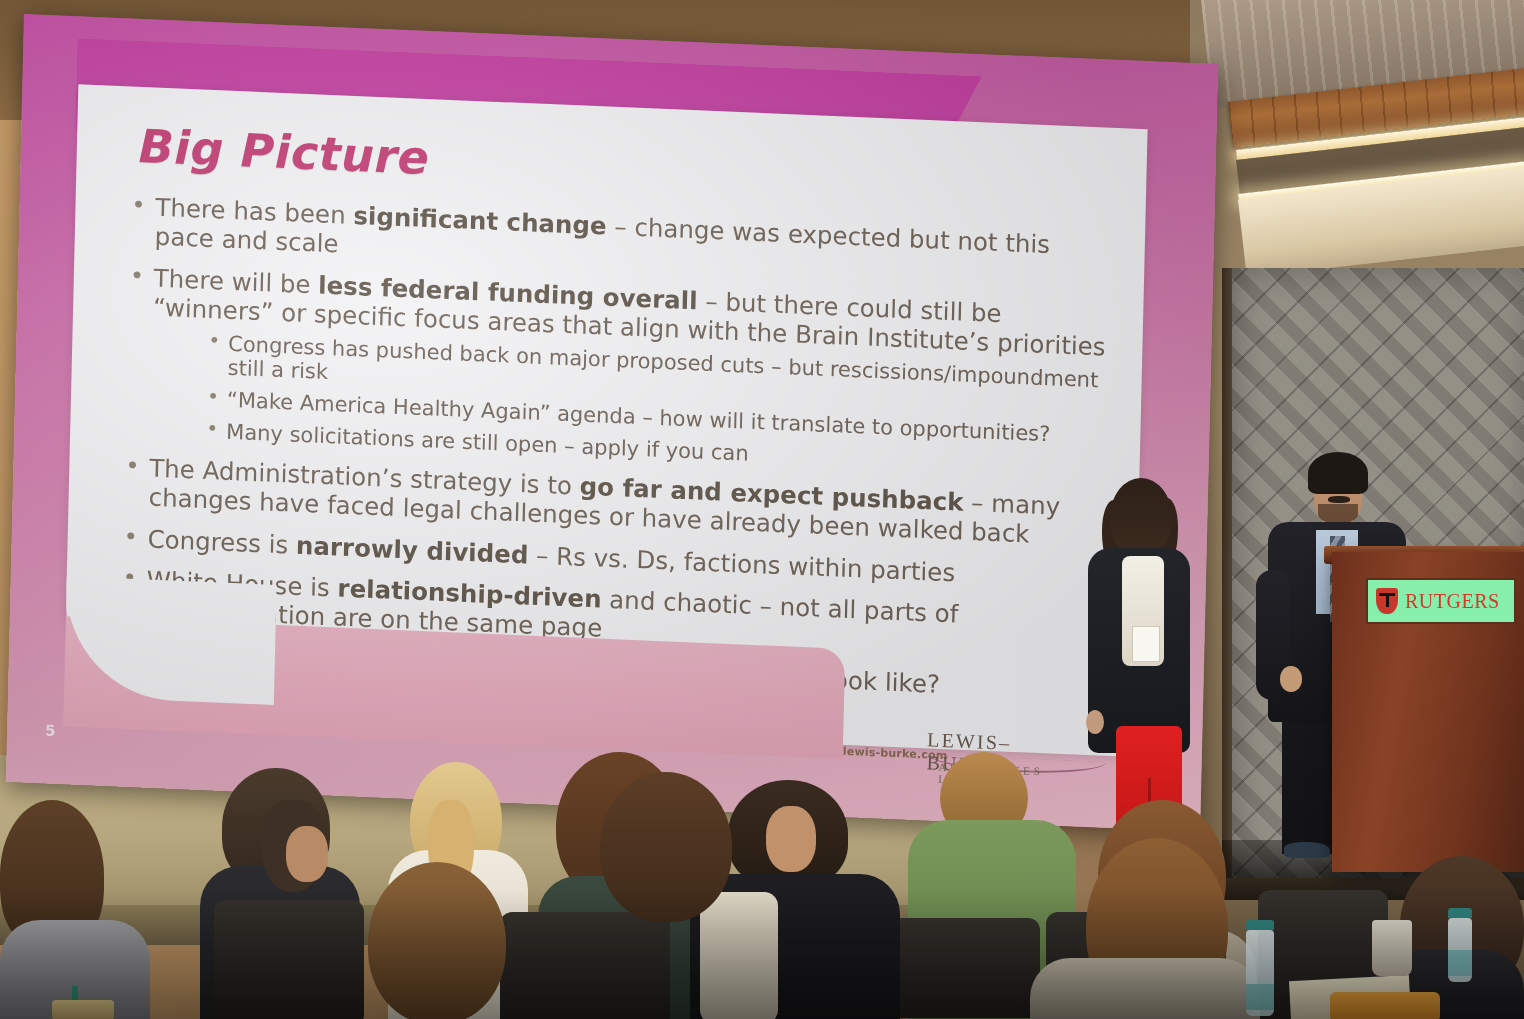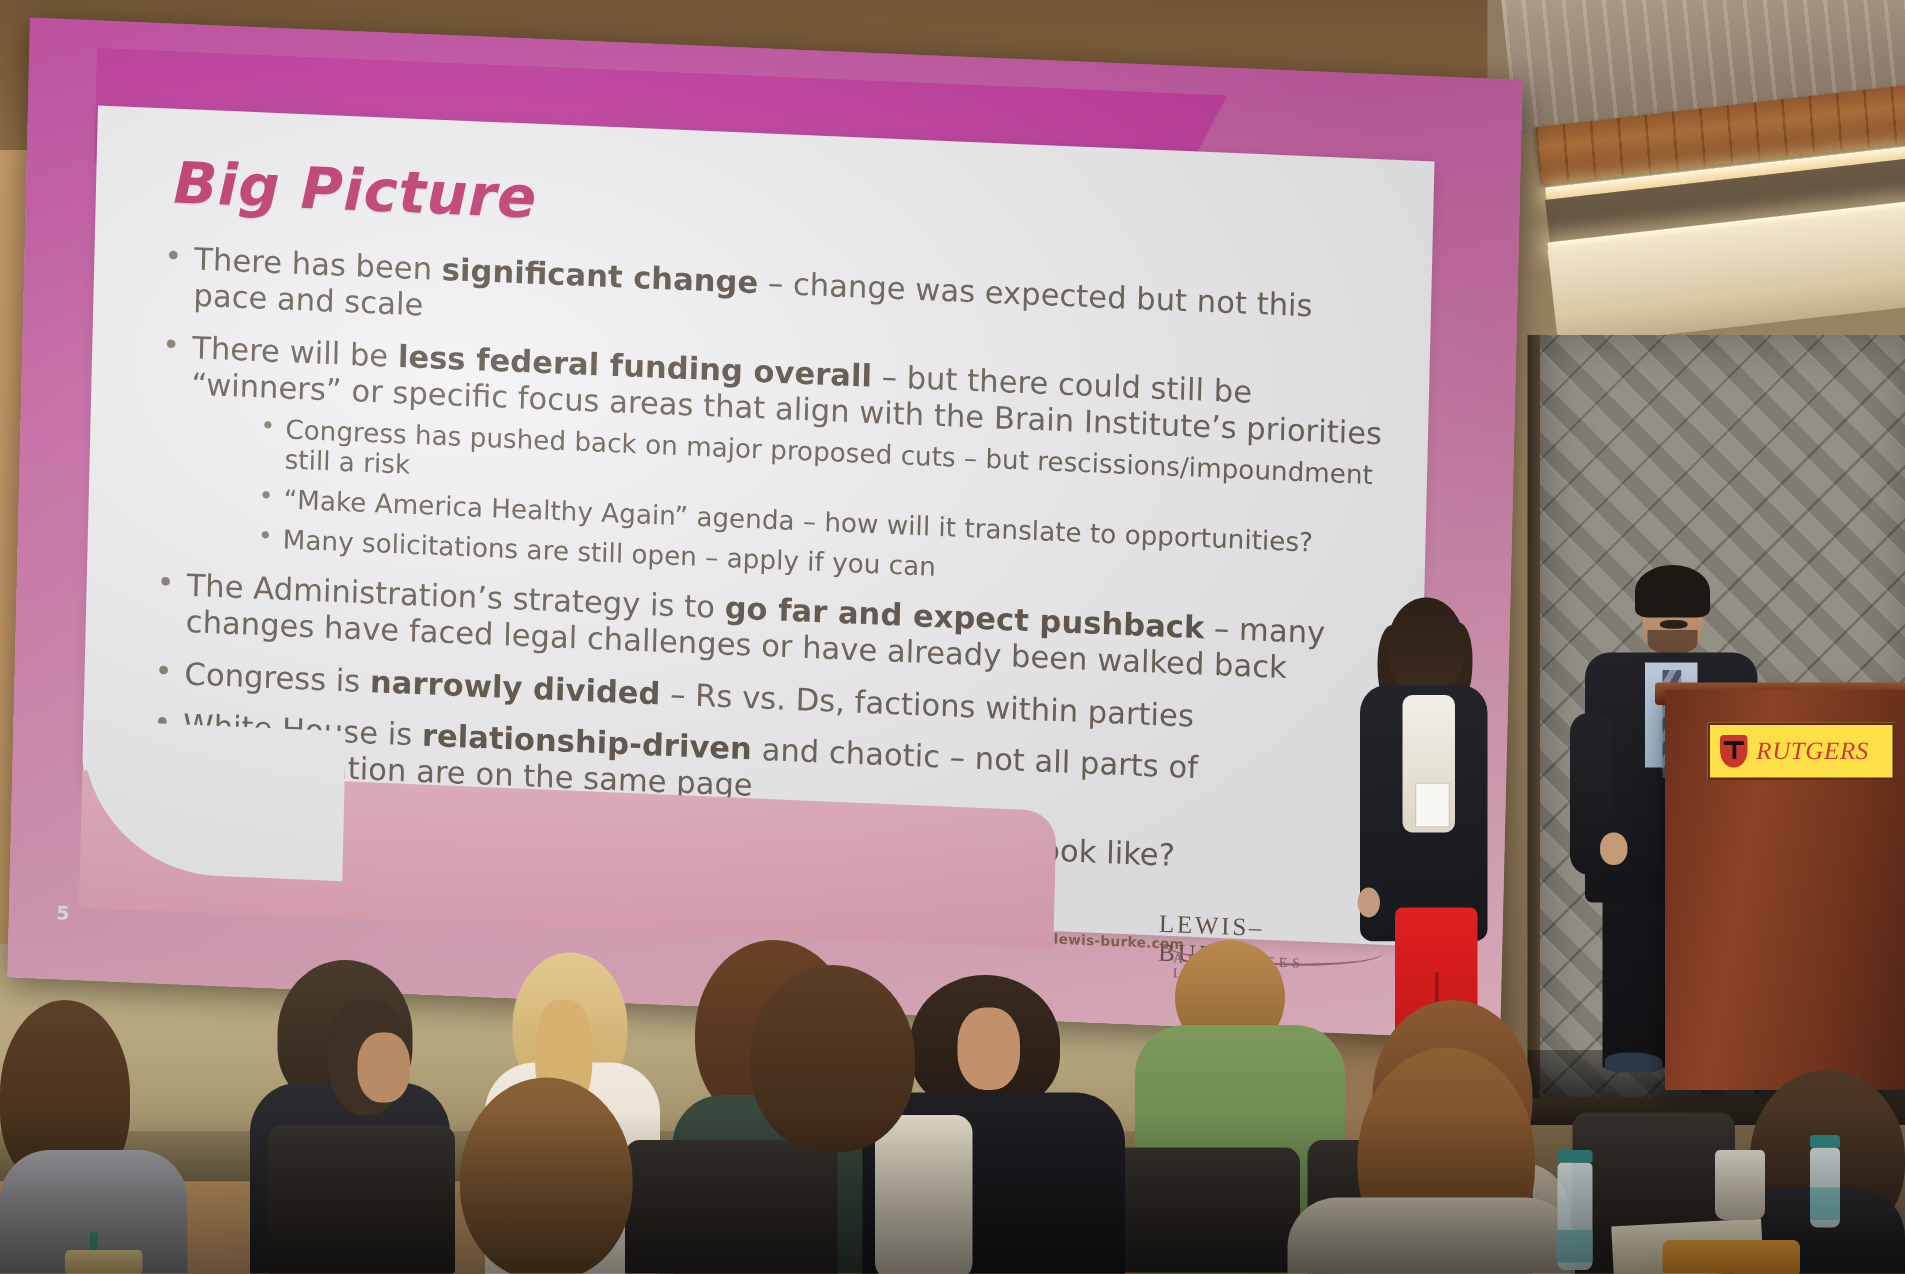--- a/index.html
+++ b/index.html
@@ -164,21 +164,21 @@
   #man .shoe{position:absolute;left:28px;top:390px;width:46px;height:16px;
     background:#2c3947;border-radius:40% 50% 24% 24%;}
 
   
   .podium{position:absolute;left:1332px;top:552px;width:196px;height:320px;
     background:linear-gradient(100deg,#6c2f1c 0%,#8a4326 35%,#70331d 70%,#4e2414 100%);
     box-shadow:0 6px 18px rgba(0,0,0,.5);}
   .podium-top{position:absolute;left:1324px;top:546px;width:208px;height:18px;
     background:linear-gradient(180deg,#9a5430,#5f2b18);border-radius:3px;}
   .podium-plate{position:absolute;left:1366px;top:578px;width:150px;height:46px;
-    background:#fde047;border:2px solid #5d2e1a;display:flex;align-items:center;gap:7px;padding-left:8px;box-sizing:border-box;font-style:italic;}
+    background:#86efac;border:2px solid #5d2e1a;display:flex;align-items:center;gap:7px;padding-left:8px;box-sizing:border-box;}
   .shield{width:22px;height:26px;background:#c7372b;position:relative;border-radius:3px 3px 10px 10px/3px 3px 14px 14px;flex:0 0 auto;}
   .shield::before{content:"";position:absolute;left:3px;top:5px;width:16px;height:3px;background:#15100e;}
   .shield::after{content:"";position:absolute;left:9.5px;top:5px;width:3px;height:14px;background:#15100e;}
   .rutgers-word{font-family:"Liberation Serif",serif;font-size:20px;letter-spacing:.5px;color:#cf3a2b;font-weight:normal;}
 
   
   .aud{position:absolute;}
   .head{position:absolute;border-radius:50% 50% 46% 46%;}
   .body{position:absolute;border-radius:40px 40px 0 0;}
   .chair{position:absolute;background:linear-gradient(180deg,#34302c,#211e1b);border-radius:12px 12px 4px 4px;}

